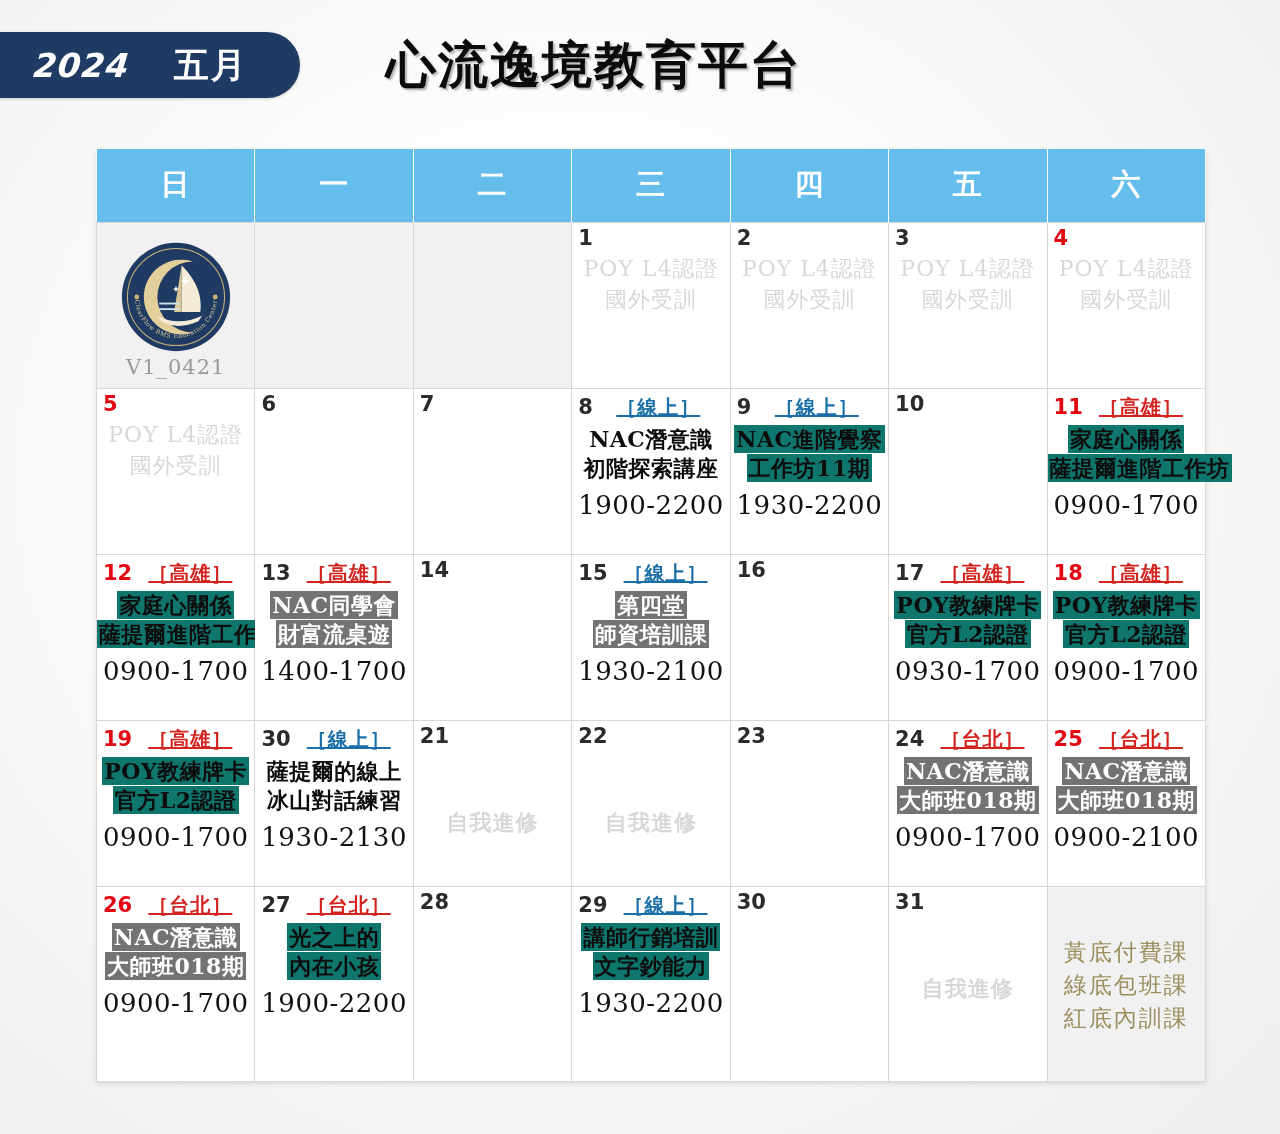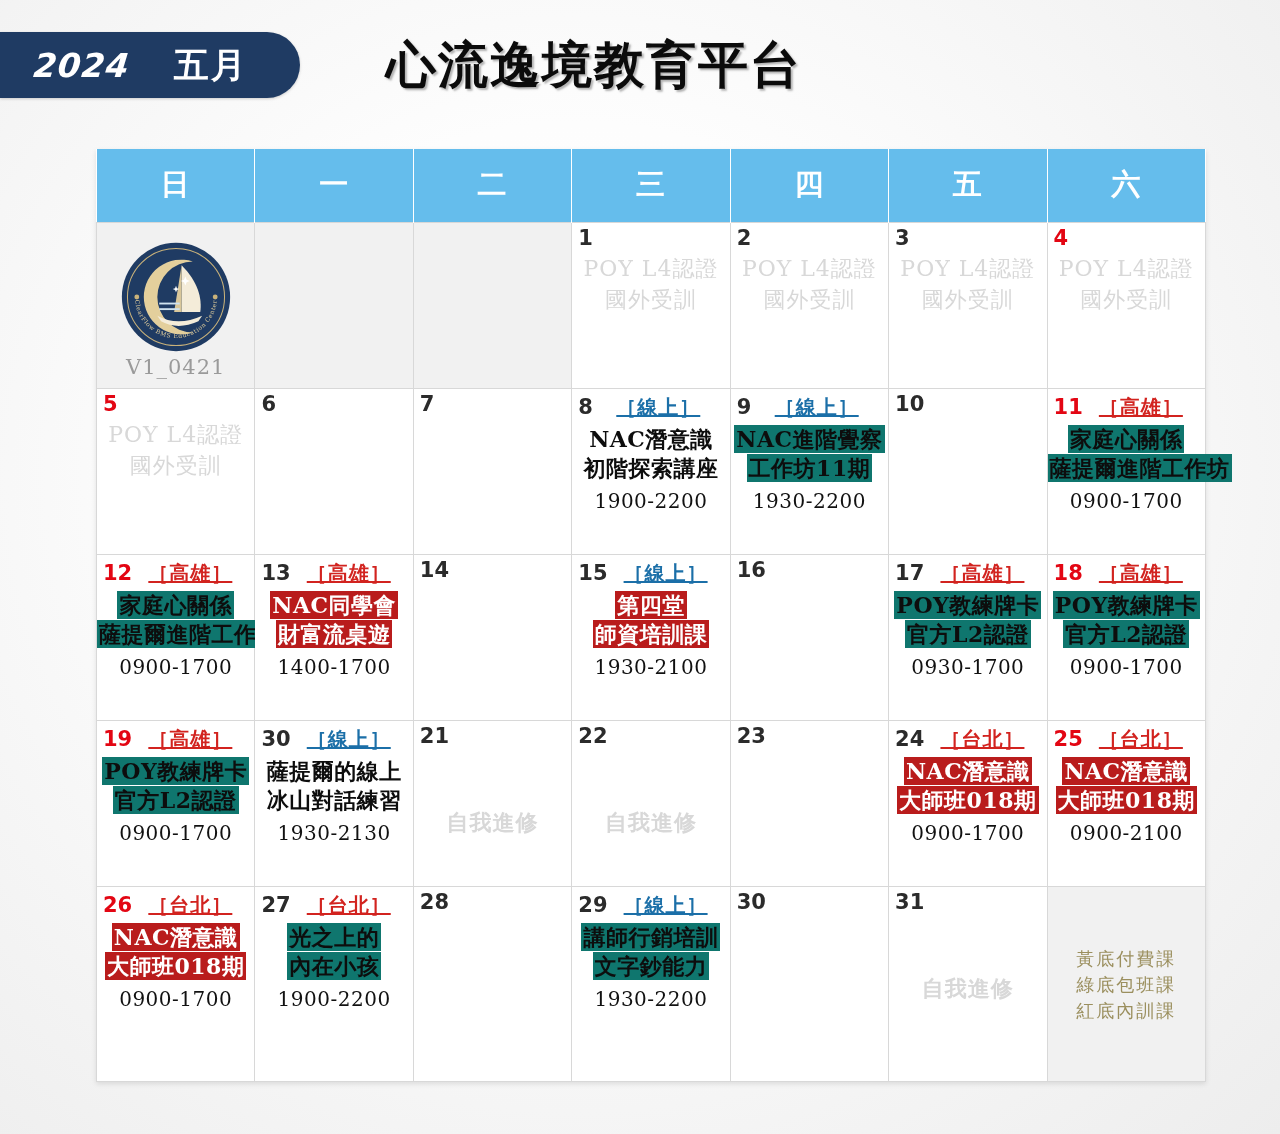--- a/index.html
+++ b/index.html
@@ -147,25 +147,25 @@
     font-size: 22px;
     font-weight: 700;
     color: #0d0d0d;
     font-family: "DejaVu Serif", "Liberation Serif", serif;
     white-space: nowrap;
     letter-spacing: 0.5px;
   }
   .ev-line > span { padding: 1px 2px; }
 
   .hl-yellow > span { background: #0f766e; color: #0d0d0d; }
-  .hl-red    > span { background: #b91c1c; color: #ffffff; }
+  .hl-red    > span { background: #737373; color: #ffffff; }
 
   .ev-time {
     margin-top: 5px;
-    font-size: 20px;
+    font-size: 26px;
     color: #111111;
     font-family: "DejaVu Serif", "Liberation Serif", serif;
     letter-spacing: 0.5px;
     white-space: nowrap;
   }
 
   
   .muted-note {
     text-align: center;
     color: #d8d8d8;
@@ -200,21 +200,21 @@
   .legend-inner {
     display: flex;
     flex-direction: column;
     align-items: center;
     justify-content: center;
     height: 100%;
     gap: 2px;
   }
   .legend-line {
     color: #9b8f5e;
-    font-size: 18px;
+    font-size: 23px;
     letter-spacing: 2px;
     font-family: "DejaVu Serif", "Liberation Serif", serif;
     white-space: nowrap;
   }
 </style>
 </head>
 <body>
 
 <div class="page-header">
   <div class="month-badge">

